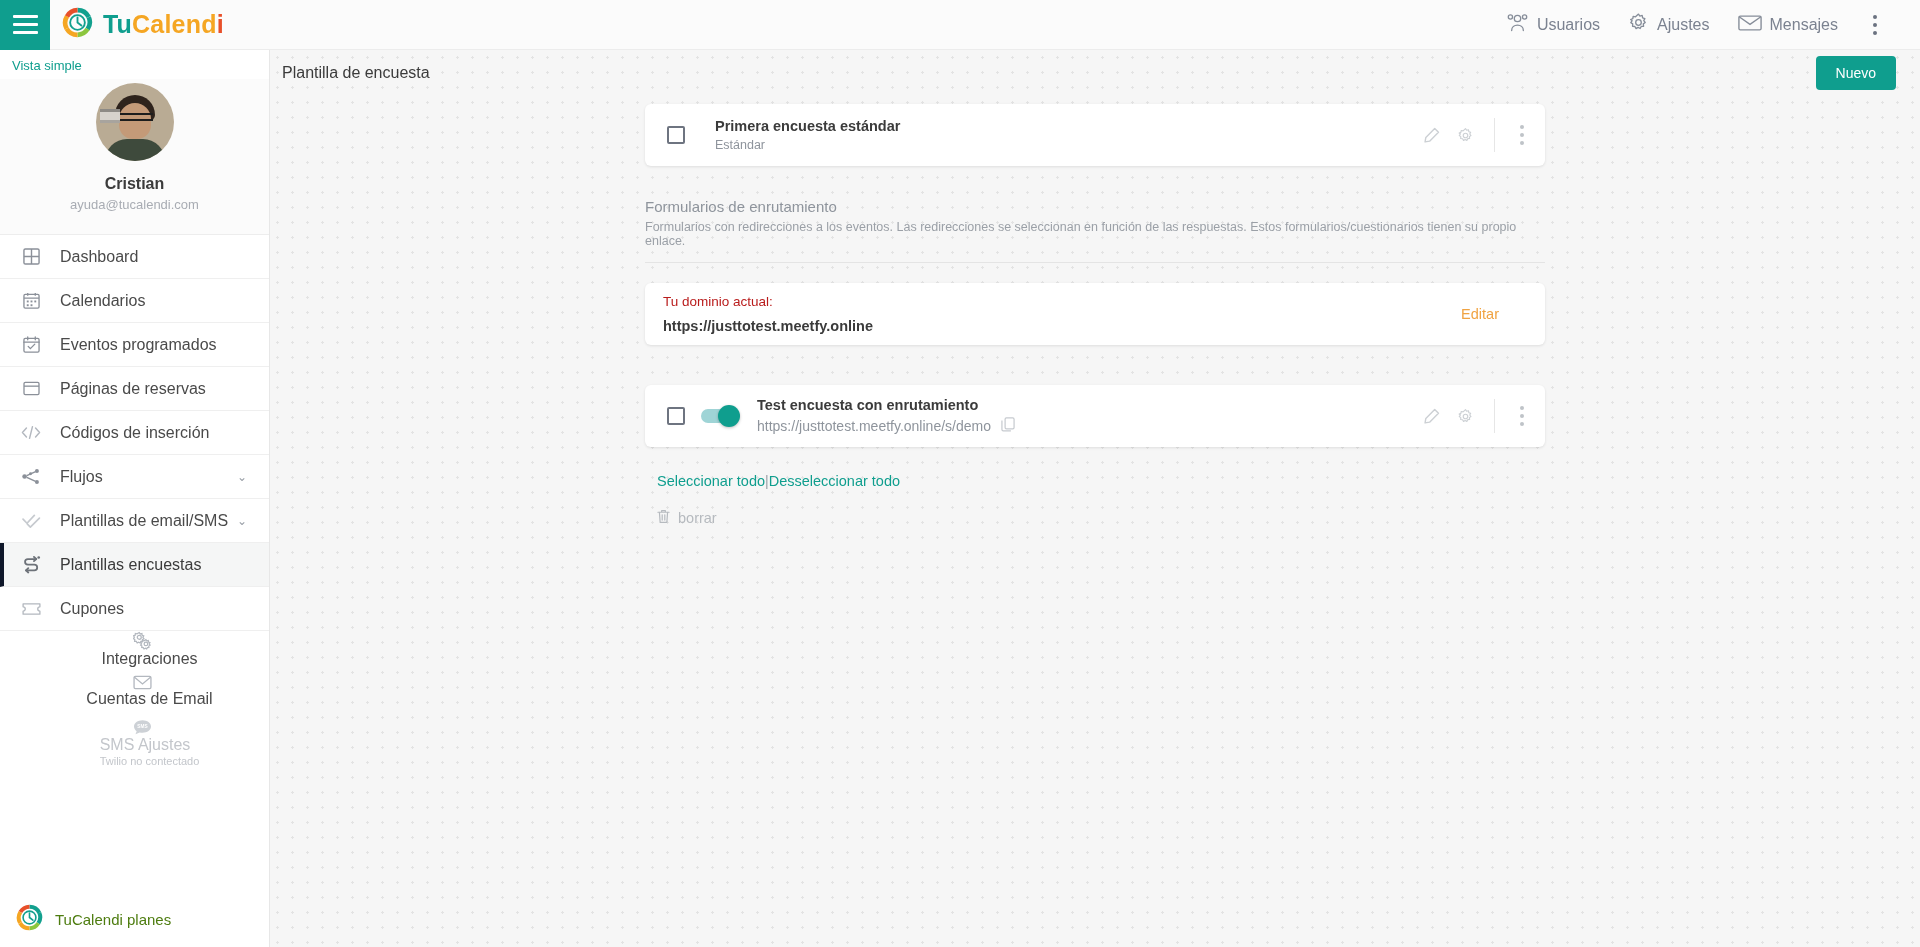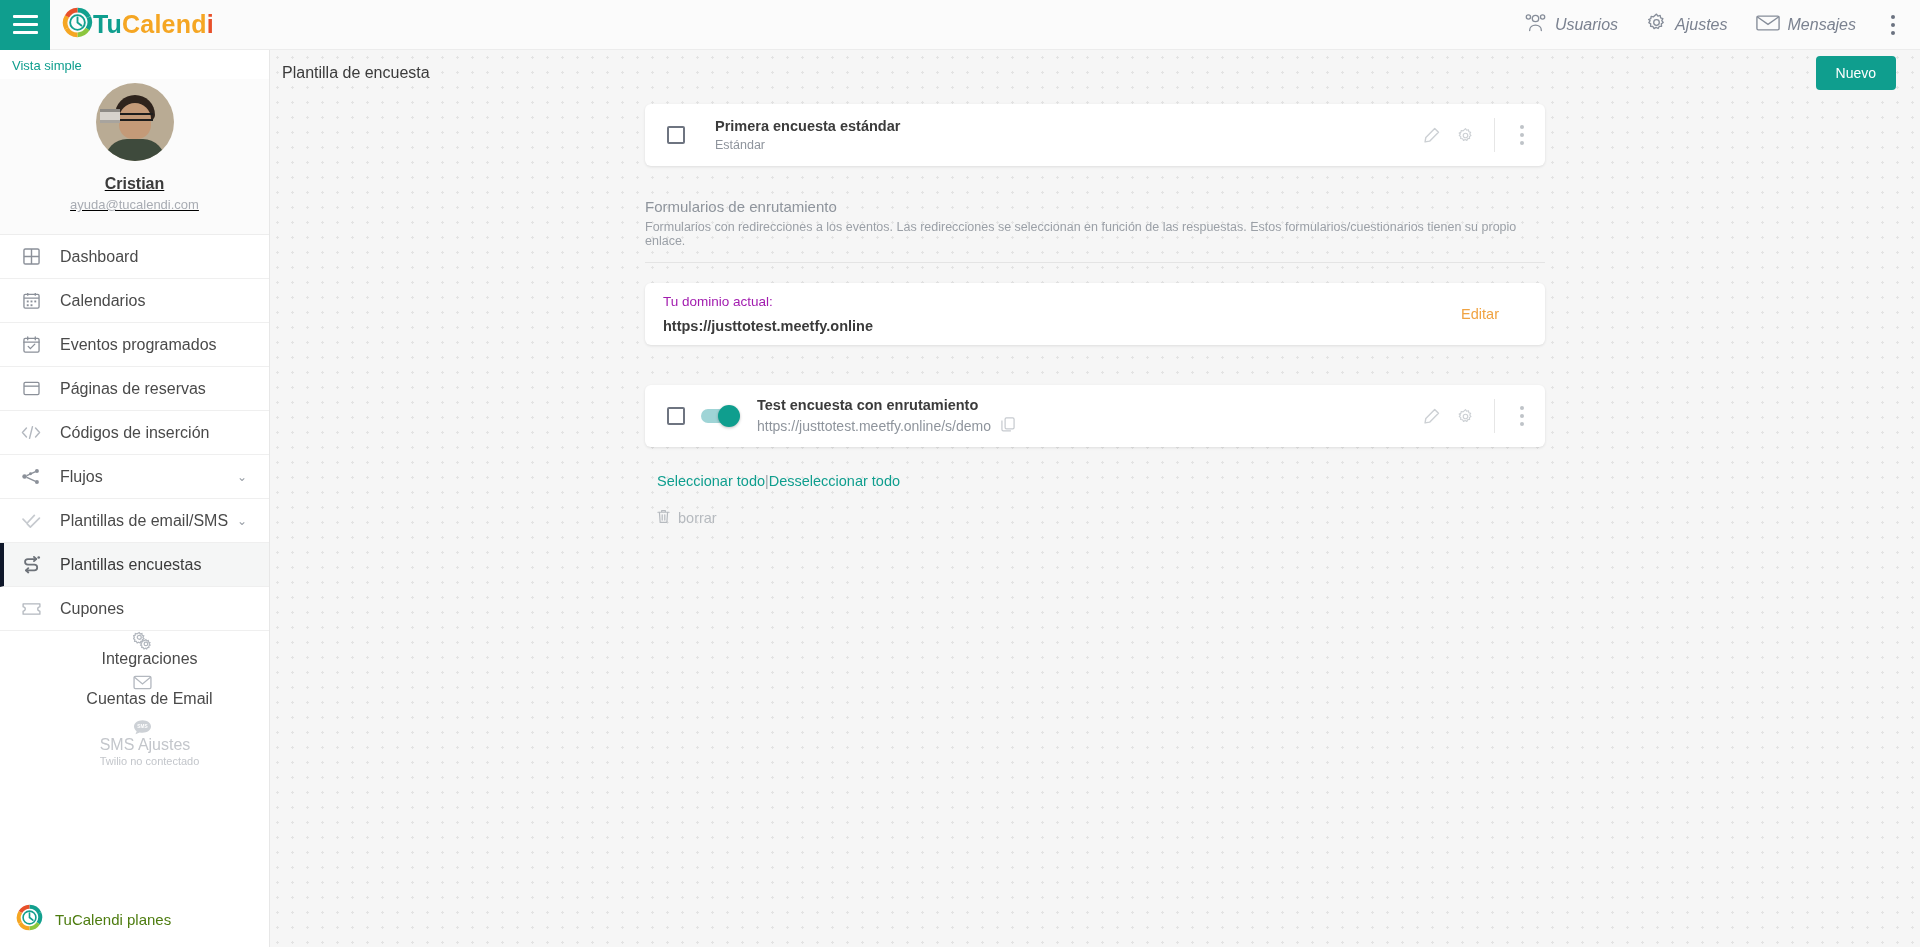--- a/index.html
+++ b/index.html
@@ -25,32 +25,32 @@
     display: flex; flex-direction: column;
     align-items: center; justify-content: center;
     gap: 5px; cursor: pointer; flex: none;
   }
   #hamburger-btn span {
     display: block; width: 25px; height: 3px;
     background: #ffffff; border-radius: 1px;
   }
   #brand {
     display: flex; align-items: center;
-    margin-left: 12px; cursor: pointer;
+    gap: 10px; margin-left: 12px; cursor: pointer;
   }
   .brand-text {
     font-size: 25px; font-weight: bold; letter-spacing: .2px;
   }
   .bt-teal { color: #0f9e8e; }
   .bt-amber { color: #f5a623; }
   .bt-orange { color: #e8502a; }
 
   #topbar-right {
     margin-left: auto; display: flex;
-    align-items: center; gap: 0; padding-right: 10px; font-style: italic;
+    align-items: center; gap: 0; padding-right: 28px;
   }
   .top-item {
     display: flex; align-items: center; gap: 8px;
     color: #7b8290; font-size: 16px;
     padding: 8px 14px; cursor: pointer;
   }
   #kebab-top {
     width: 34px; height: 40px; display: flex;
     flex-direction: column; align-items: center;
     justify-content: center; gap: 4px; cursor: pointer;
@@ -72,21 +72,20 @@
   #vista-simple {
     color: #0f9e8e; font-size: 13px;
     padding: 8px 0 6px 12px; cursor: pointer;
   }
   #profile {
     background: #fbfbfb;
     padding: 4px 0 22px;
     display: flex; flex-direction: column;
     align-items: center;
     border-bottom: 1px solid #ededed;
-    text-decoration: underline;
   }
   #avatar {
     width: 78px; height: 78px; border-radius: 50%;
     overflow: hidden; position: relative;
     background: #b9ab94;
   }
   #avatar .hair {
     position: absolute; top: 12px; left: 19px;
     width: 40px; height: 26px;
     background: #2e231c; border-radius: 20px 20px 6px 6px;
@@ -235,21 +234,21 @@
     justify-content: center; gap: 4px; cursor: pointer;
   }
   .kebab i { width: 4px; height: 4px; border-radius: 50%;
     background: #bfc3c8; display: block; }
 
   #routing-head { margin-top: 32px; }
   #routing-title { font-size: 15px; color: #8e949c; }
   #routing-desc { font-size: 12.5px; color: #9ba0a7; margin-top: 5px; }
   #routing-rule { height: 1px; background: #e4e4e4; margin-top: 14px; }
 
-  .domain-label { font-size: 13.5px; color: #a21caf; }
+  .domain-label { font-size: 13.5px; color: #b91c1c; }
   .domain-value { font-size: 14.5px; font-weight: bold; color: #3b3b3b; margin-top: 5px; }
   #editar-link {
     margin-left: auto; margin-right: 38px;
     color: #f0a342; font-size: 14.5px; cursor: pointer;
   }
 
   #sel-row {
     margin-top: 26px; margin-left: 12px;
     display: flex; align-items: flex-start; gap: 0;
   }

